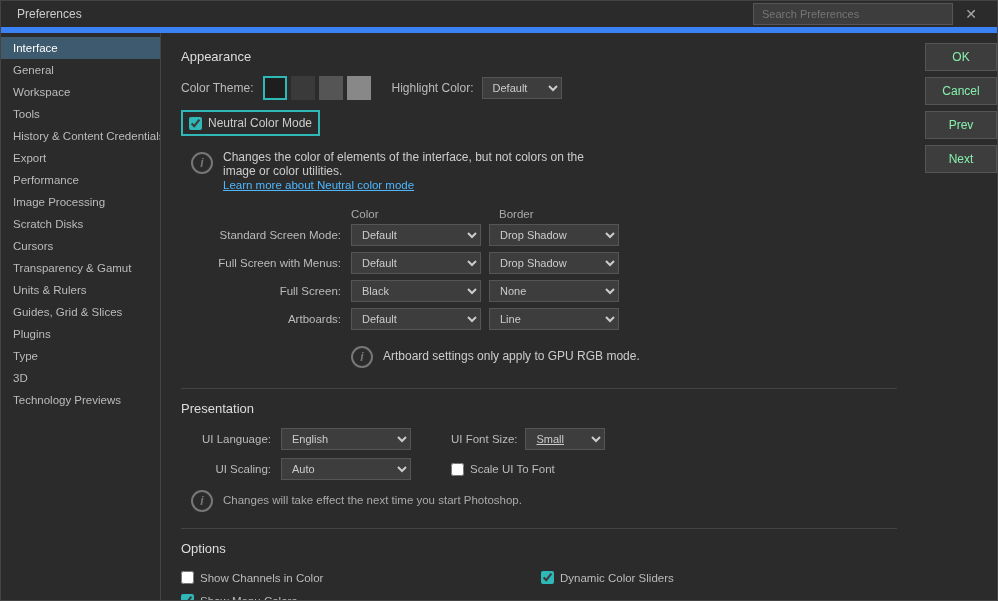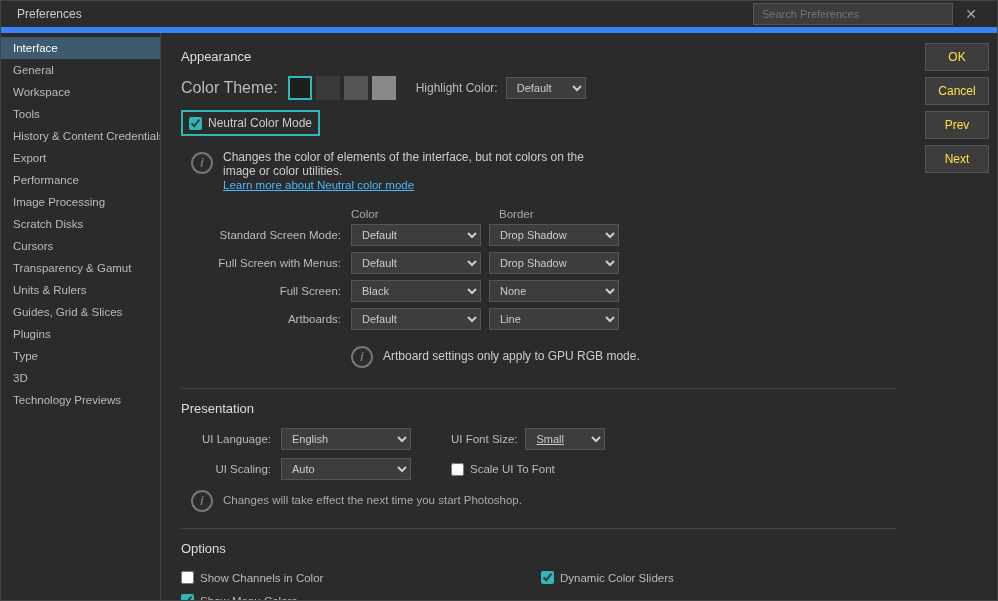--- a/index.html
+++ b/index.html
@@ -97,25 +97,25 @@
     }
     .action-buttons {
       width: 80px;
       padding: 10px 8px;
       display: flex;
       flex-direction: column;
       gap: 6px;
       flex-shrink: 0;
     }
     .action-btn {
-      width: 64px;
+      width: 72px;
       height: 28px;
       background: #3d3d3d;
       border: 1px solid #555;
-      color: #fde047;
+      color: #86efac;
       cursor: pointer;
       font-size: 12px;
       text-align: left;
       display: flex;
       align-items: center;
       justify-content: center;
     }
     .section-title {
       font-size: 13px;
       color: #ddd;
@@ -126,21 +126,21 @@
       margin-bottom: 20px;
     }
     .color-theme-row {
       display: flex;
       align-items: center;
       margin-bottom: 10px;
     }
     .color-theme-label {
       color: #bbb;
       margin-right: 10px;
-      font-size: 16px;
+      font-size: 12px;
     }
     .color-swatches {
       display: flex;
       gap: 4px;
       margin-right: 20px;
     }
     .color-swatch {
       width: 24px;
       height: 24px;
       cursor: pointer;

